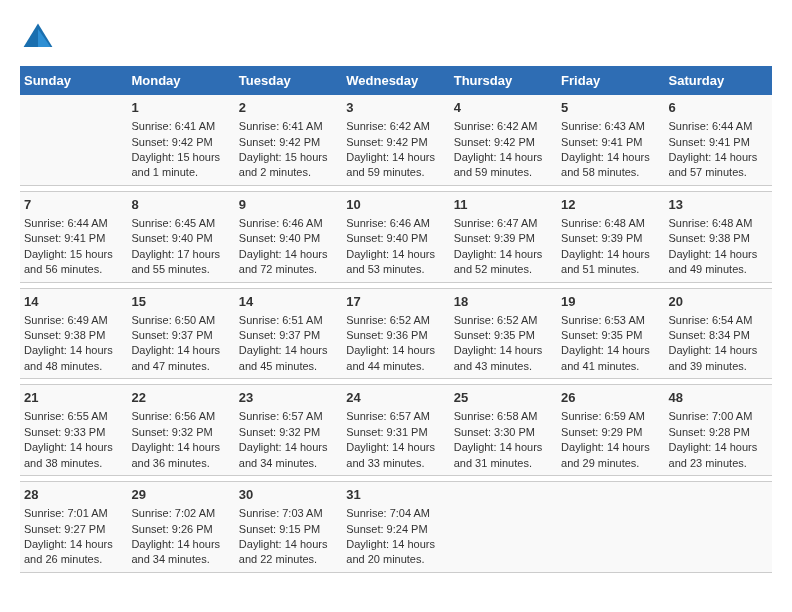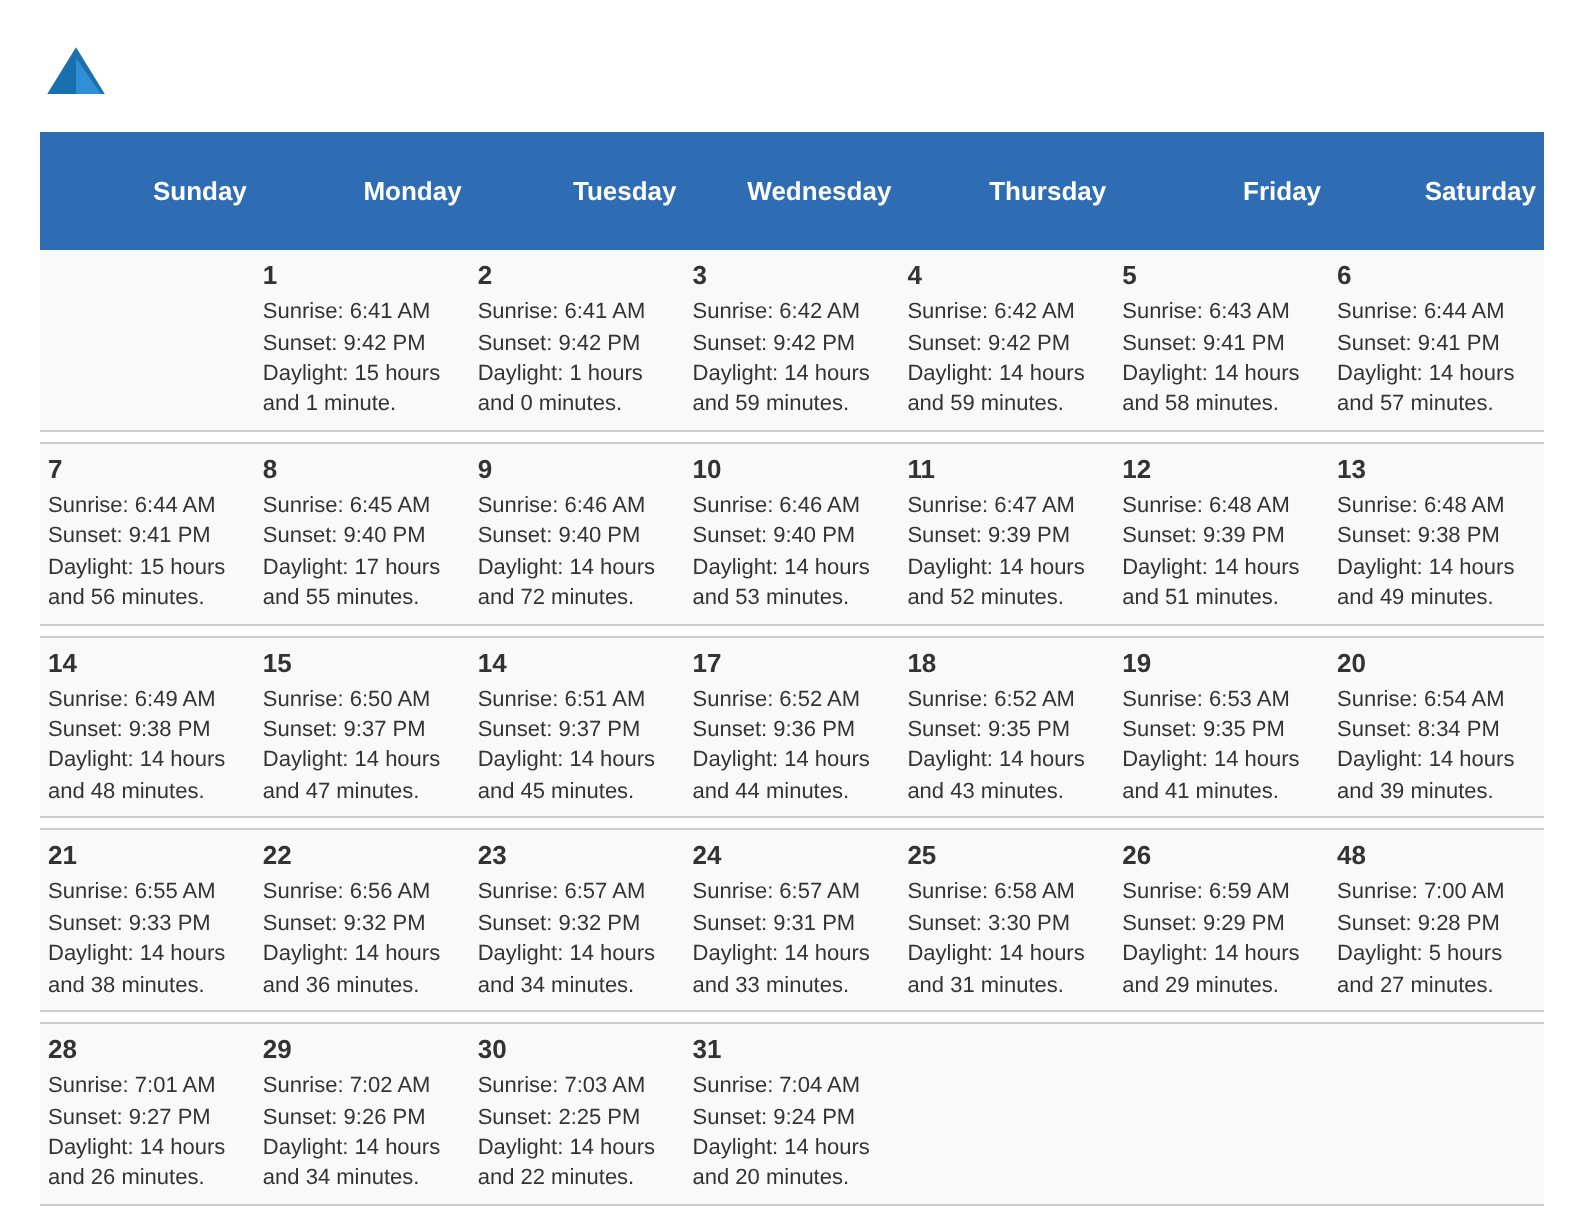--- a/index.html
+++ b/index.html
@@ -56,22 +56,22 @@
     table {
       width: 100%;
       border-collapse: collapse;
       font-size: 11px;
     }
     thead tr {
       background-color: #2e6db4;
       color: #fff;
     }
     thead th {
-      padding: 22px 4px;
-      text-align: right;
+      padding: 7px 4px;
+      text-align: left;
       font-size: 13px;
       font-weight: bold;
     }
     tbody tr {
       border-bottom: 1px solid #ccc;
     }
     tbody tr:nth-child(odd) {
       background-color: #f9f9f9;
     }
     tbody tr:nth-child(even) {
@@ -127,21 +127,21 @@
         <th>Wednesday</th>
         <th>Thursday</th>
         <th>Friday</th>
         <th>Saturday</th>
       </tr>
   </thead>
   <tbody id="calendar-body">
   <tr>
         <td></td>
         <td><span class="day-num">1</span><span>Sunrise: 6:41 AM</span><br><span>Sunset: 9:42 PM</span><br><span>Daylight: 15 hours and 1 minute.</span></td>
-        <td><span class="day-num">2</span><span>Sunrise: 6:41 AM</span><br><span>Sunset: 9:42 PM</span><br><span>Daylight: 1 hours and 0 minutes.</span></td>
+        <td><span class="day-num">2</span><span>Sunrise: 6:41 AM</span><br><span>Sunset: 9:42 PM</span><br><span>Daylight: 15 hours and 2 minutes.</span></td>
         <td><span class="day-num">3</span><span>Sunrise: 6:42 AM</span><br><span>Sunset: 9:42 PM</span><br><span>Daylight: 14 hours and 59 minutes.</span></td>
         <td><span class="day-num">4</span><span>Sunrise: 6:42 AM</span><br><span>Sunset: 9:42 PM</span><br><span>Daylight: 14 hours and 59 minutes.</span></td>
         <td><span class="day-num">5</span><span>Sunrise: 6:43 AM</span><br><span>Sunset: 9:41 PM</span><br><span>Daylight: 14 hours and 58 minutes.</span></td>
         <td><span class="day-num">6</span><span>Sunrise: 6:44 AM</span><br><span>Sunset: 9:41 PM</span><br><span>Daylight: 14 hours and 57 minutes.</span></td>
       </tr>
       <tr class="row-divider">
         <td colspan="7"></td>
       </tr>
       <tr>
         <td><span class="day-num">7</span><span>Sunrise: 6:44 AM</span><br><span>Sunset: 9:41 PM</span><br><span>Daylight: 15 hours and 56 minutes.</span></td>
@@ -167,28 +167,28 @@
       <tr class="row-divider">
         <td colspan="7"></td>
       </tr>
       <tr>
         <td><span class="day-num">21</span><span>Sunrise: 6:55 AM</span><br><span>Sunset: 9:33 PM</span><br><span>Daylight: 14 hours and 38 minutes.</span></td>
         <td><span class="day-num">22</span><span>Sunrise: 6:56 AM</span><br><span>Sunset: 9:32 PM</span><br><span>Daylight: 14 hours and 36 minutes.</span></td>
         <td><span class="day-num">23</span><span>Sunrise: 6:57 AM</span><br><span>Sunset: 9:32 PM</span><br><span>Daylight: 14 hours and 34 minutes.</span></td>
         <td><span class="day-num">24</span><span>Sunrise: 6:57 AM</span><br><span>Sunset: 9:31 PM</span><br><span>Daylight: 14 hours and 33 minutes.</span></td>
         <td><span class="day-num">25</span><span>Sunrise: 6:58 AM</span><br><span>Sunset: 3:30 PM</span><br><span>Daylight: 14 hours and 31 minutes.</span></td>
         <td><span class="day-num">26</span><span>Sunrise: 6:59 AM</span><br><span>Sunset: 9:29 PM</span><br><span>Daylight: 14 hours and 29 minutes.</span></td>
-        <td><span class="day-num">48</span><span>Sunrise: 7:00 AM</span><br><span>Sunset: 9:28 PM</span><br><span>Daylight: 5 hours and 27 minutes.</span></td>
+        <td><span class="day-num">48</span><span>Sunrise: 7:00 AM</span><br><span>Sunset: 9:28 PM</span><br><span>Daylight: 14 hours and 23 minutes.</span></td>
       </tr>
       <tr class="row-divider">
         <td colspan="7"></td>
       </tr>
       <tr>
         <td><span class="day-num">28</span><span>Sunrise: 7:01 AM</span><br><span>Sunset: 9:27 PM</span><br><span>Daylight: 14 hours and 26 minutes.</span></td>
         <td><span class="day-num">29</span><span>Sunrise: 7:02 AM</span><br><span>Sunset: 9:26 PM</span><br><span>Daylight: 14 hours and 34 minutes.</span></td>
-        <td><span class="day-num">30</span><span>Sunrise: 7:03 AM</span><br><span>Sunset: 2:25 PM</span><br><span>Daylight: 14 hours and 22 minutes.</span></td>
+        <td><span class="day-num">30</span><span>Sunrise: 7:03 AM</span><br><span>Sunset: 9:15 PM</span><br><span>Daylight: 14 hours and 22 minutes.</span></td>
         <td><span class="day-num">31</span><span>Sunrise: 7:04 AM</span><br><span>Sunset: 9:24 PM</span><br><span>Daylight: 14 hours and 20 minutes.</span></td>
         <td></td>
         <td></td>
         <td></td>
       </tr>
     </tbody>
 </table>
 
 </body></html>

